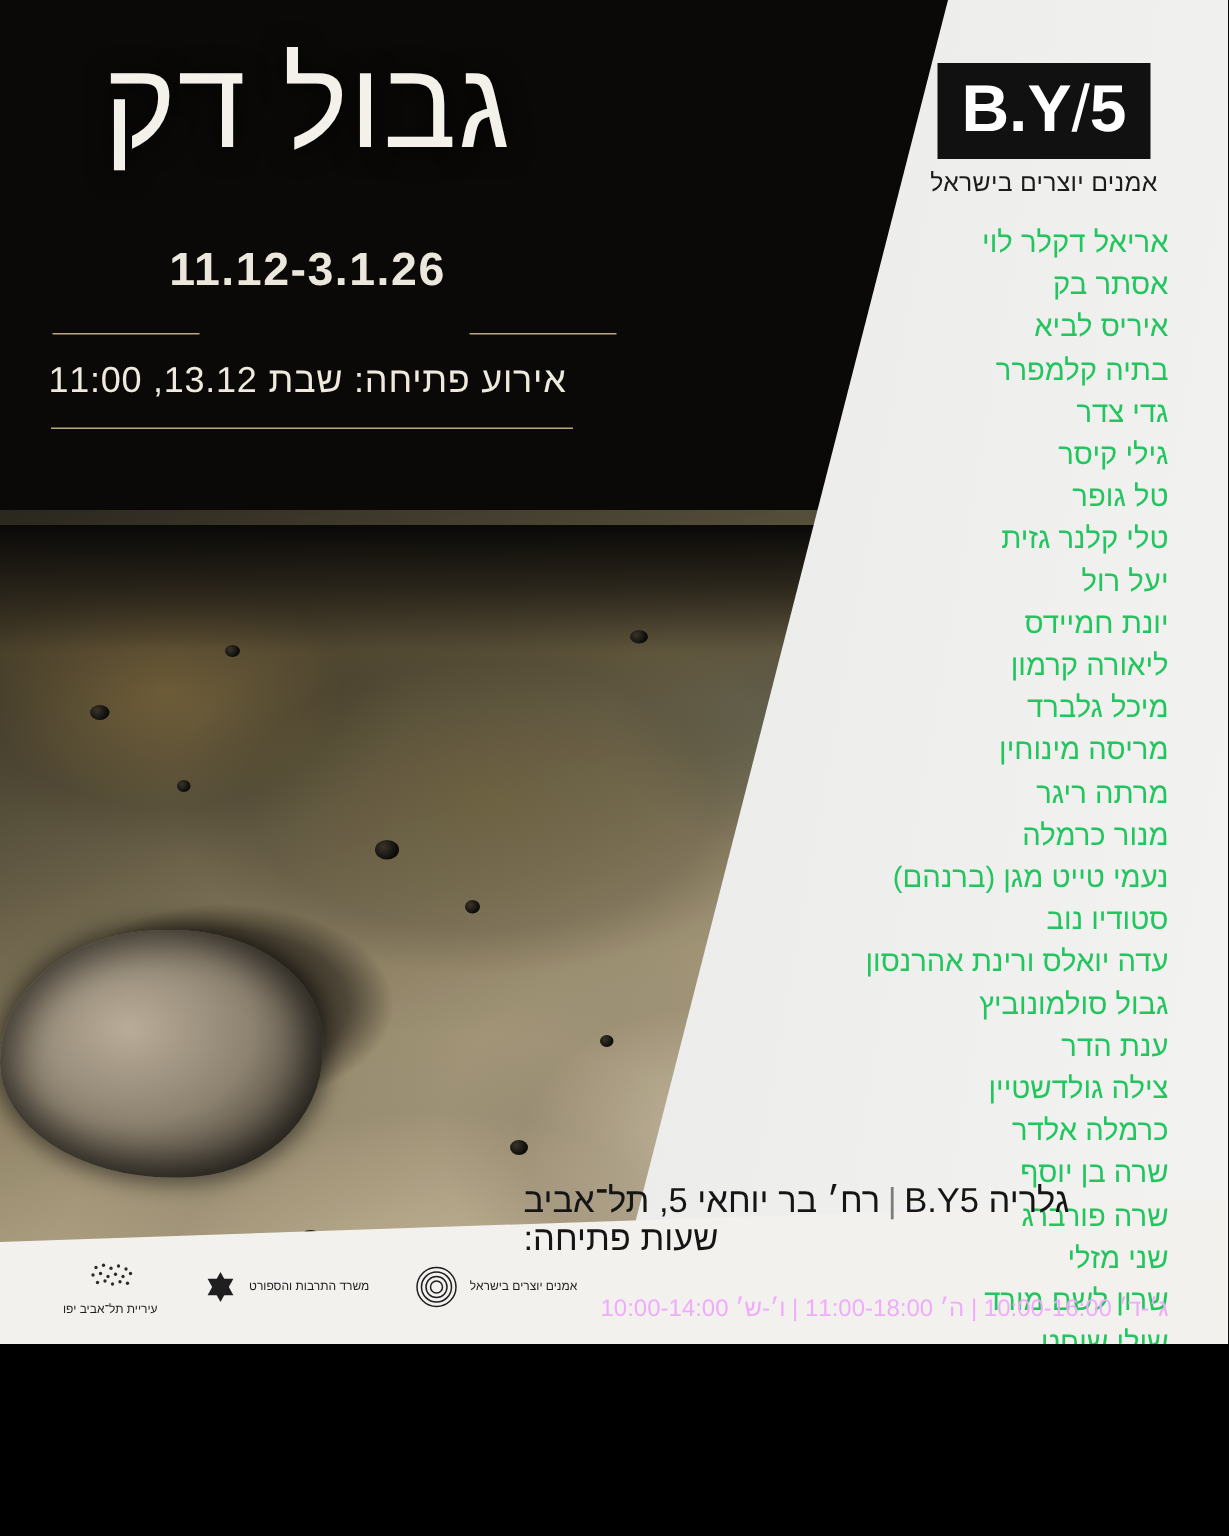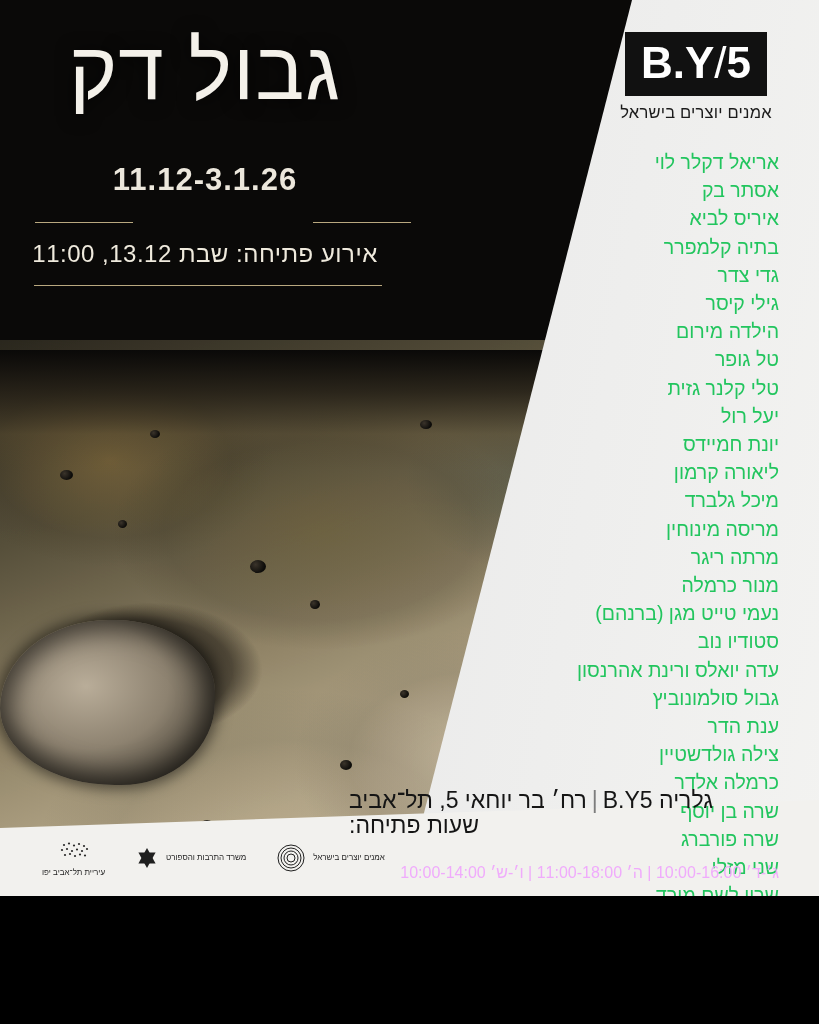--- a/index.html
+++ b/index.html
@@ -138,21 +138,21 @@
     right: 437px;
     width: 348px;
     height: 1px;
     background: #b9a87f;
   }
 
   
   .logo-wrap {
     position: absolute;
     right: 38px;
-    top: 32px;
+    top: 42px;
     width: 170px;
     text-align: center;
     direction: rtl;
   }
   .logo-box {
     display: inline-block;
     background: #111111;
     color: #ffffff;
     padding: 9px 16px 11px 16px;
     font-size: 44px;
@@ -279,21 +279,20 @@
   </div>
 
   <div class="artists">
     <ul>
       <li>אריאל דקלר לוי</li>
       <li>אסתר בק</li>
       <li>איריס לביא</li>
       <li>בתיה קלמפרר</li>
       <li>גדי צדר</li>
       <li>גילי קיסר</li>
-      <li>הילדה מירום</li>
       <li>טל גופר</li>
       <li>טלי קלנר גזית</li>
       <li>יעל רול</li>
       <li>יונת חמיידס</li>
       <li>ליאורה קרמון</li>
       <li>מיכל גלברד</li>
       <li>מריסה מינוחין</li>
       <li>מרתה ריגר</li>
       <li>מנור כרמלה</li>
       <li>נעמי טייט מגן (ברנהם)</li>

